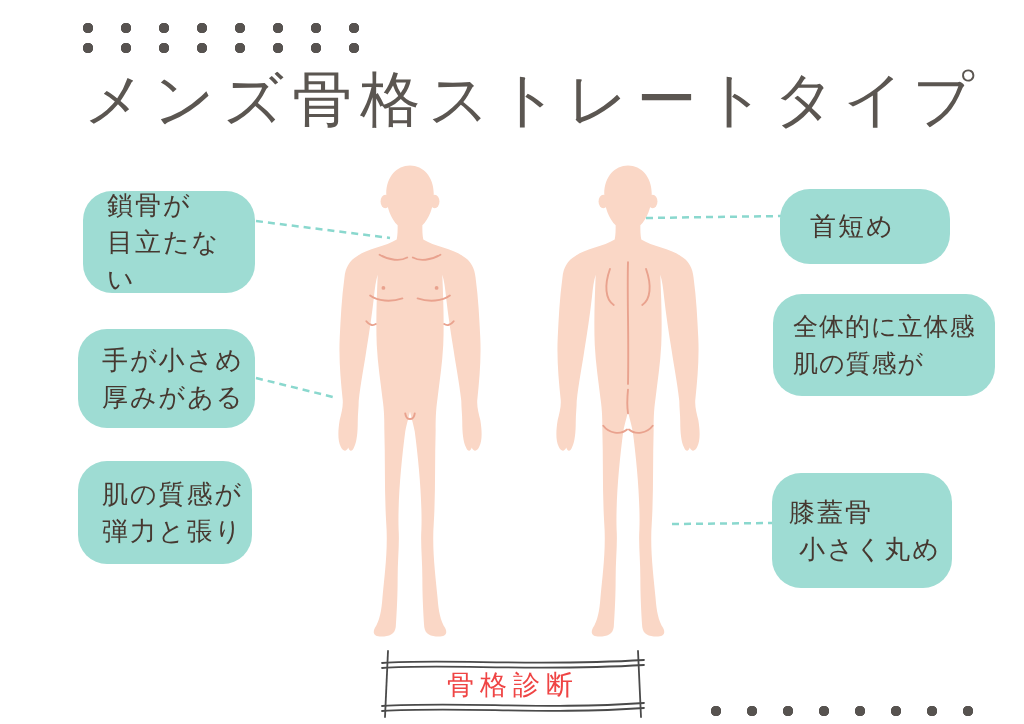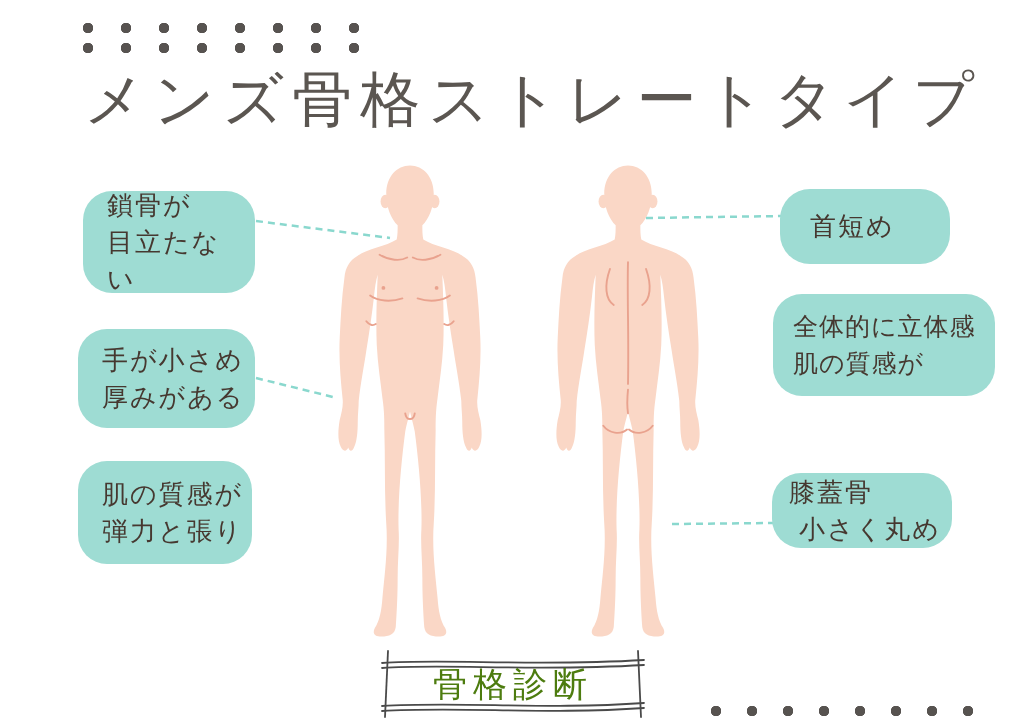--- a/index.html
+++ b/index.html
@@ -28,38 +28,38 @@
     position:absolute; background:#9EDCD3; border-radius:29px;
     color:#463830; font-size:26px; line-height:37px; letter-spacing:2px;
     display:flex; flex-direction:column; justify-content:center;
     padding:0 8px 0 24px; box-sizing:border-box; font-weight:400;
   }
   .cb-l1 { left:83px;  top:175px; width:172px; height:102px; }
   .cb-l2 { left:78px;  top:313px; width:177px; height:99px;  }
   .cb-l3 { left:78px;  top:445px; width:174px; height:103px; }
   .cb-r1 { left:780px; top:173px; width:170px; height:75px; border-radius:30px; padding-left:30px; }
   .cb-r2 { left:773px; top:278px; width:222px; height:102px; font-size:25px; letter-spacing:1px; padding-left:20px; }
-  .cb-r3 { left:772px; top:457px; width:180px; height:75px; padding-left:17px; }
+  .cb-r3 { left:772px; top:457px; width:180px; height:115px; padding-left:17px; }
   .cb-r3 .bubble-line:nth-child(2) { margin-left:10px; }
 
   
   .figure { position:absolute; width:190px; height:478px; }
   .fig-front { left:315px; top:146px; }
   .fig-back  { left:533px; top:146px; }
 
   
   .connectors { position:absolute; left:0; top:0; width:1024px; height:724px; pointer-events:none; }
 
   
   .footer-box { position:absolute; left:378px; top:633px; width:270px; height:70px; }
   .footer-frame { position:absolute; left:0; top:0; width:270px; height:70px; }
   .footer-label {
     position:absolute; left:0; top:0; right:0; bottom:0;
     display:flex; align-items:center; justify-content:center;
-    font-size:34px; letter-spacing:6px; color:#4d7c0f; padding-top:2px;text-align:center;
+    font-size:27px; letter-spacing:6px; color:#ef4444; padding-top:2px;text-align:center;
   }
 </style>
 </head>
 <body>
 
 <div class="canvas">
 
   <div class="dots dots-top"></div>
 
   <h1 class="title">メンズ骨格ストレートタイプ</h1>

